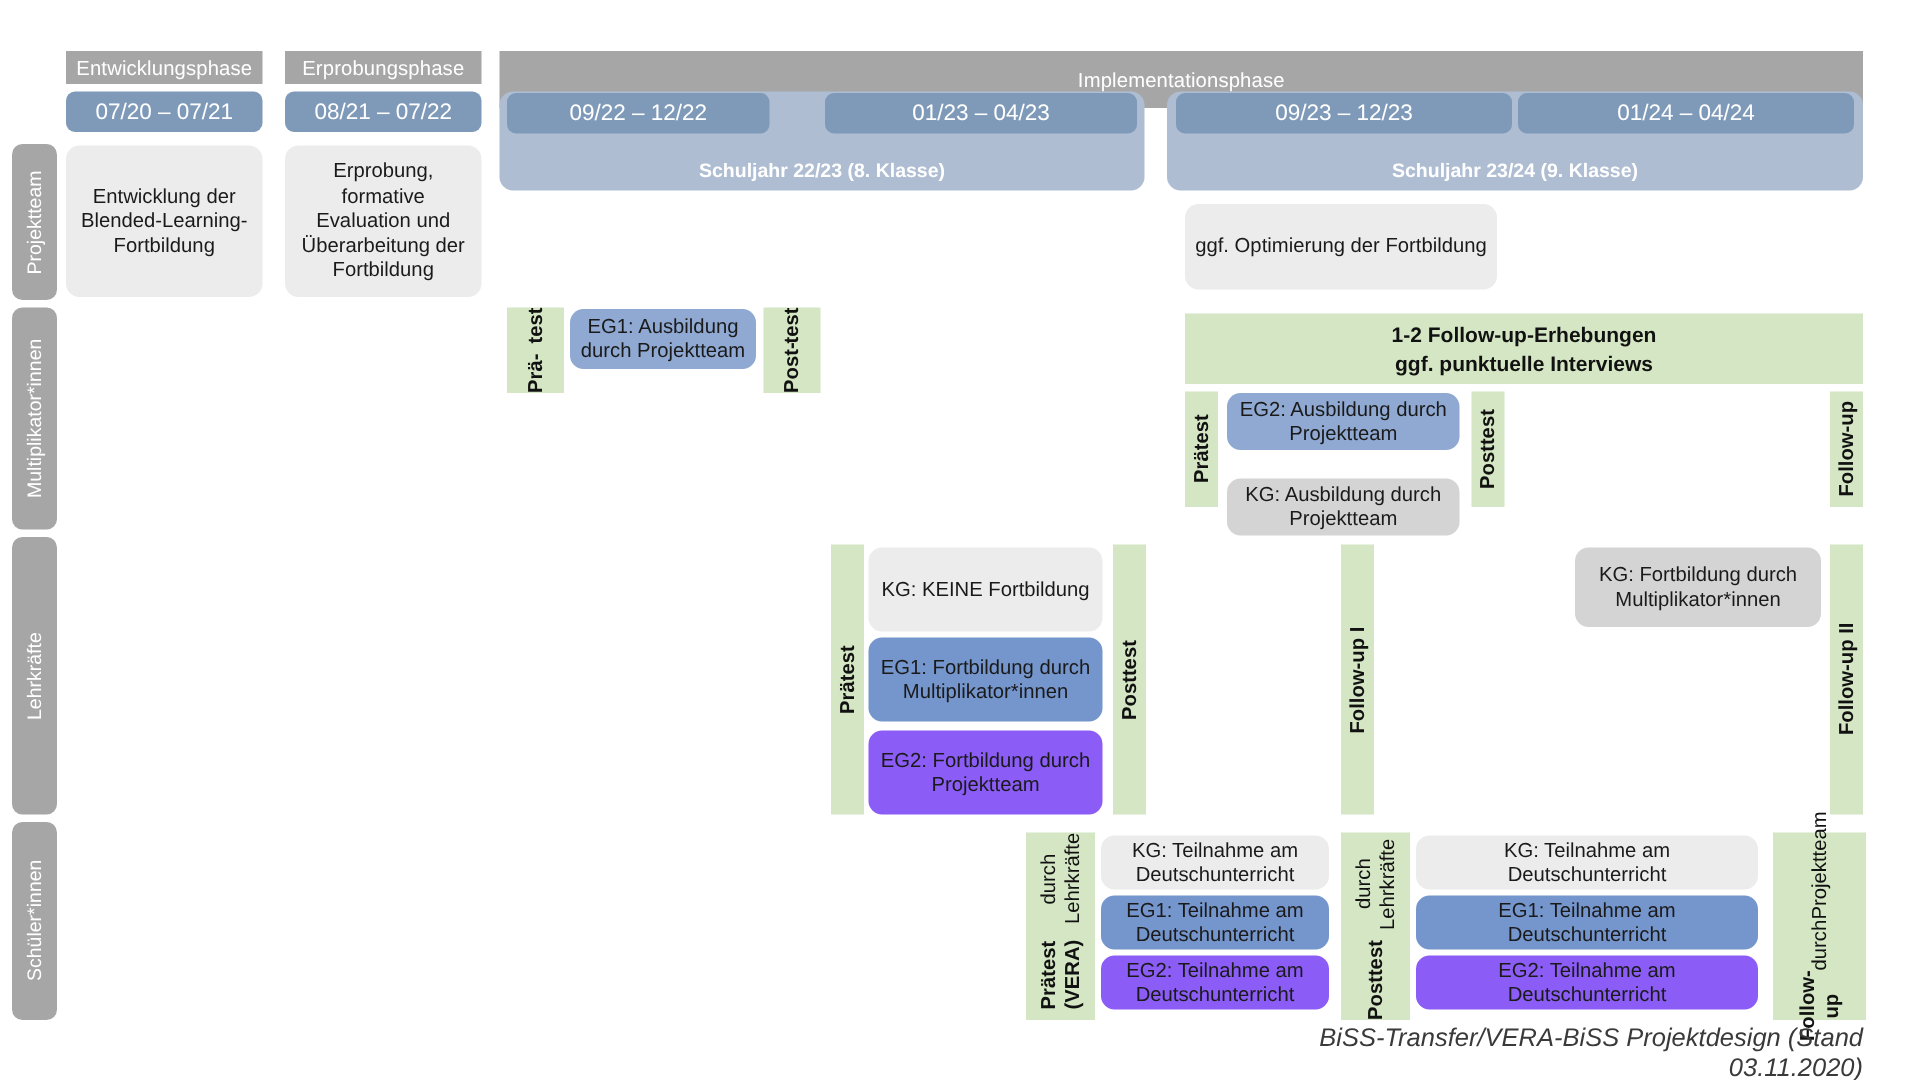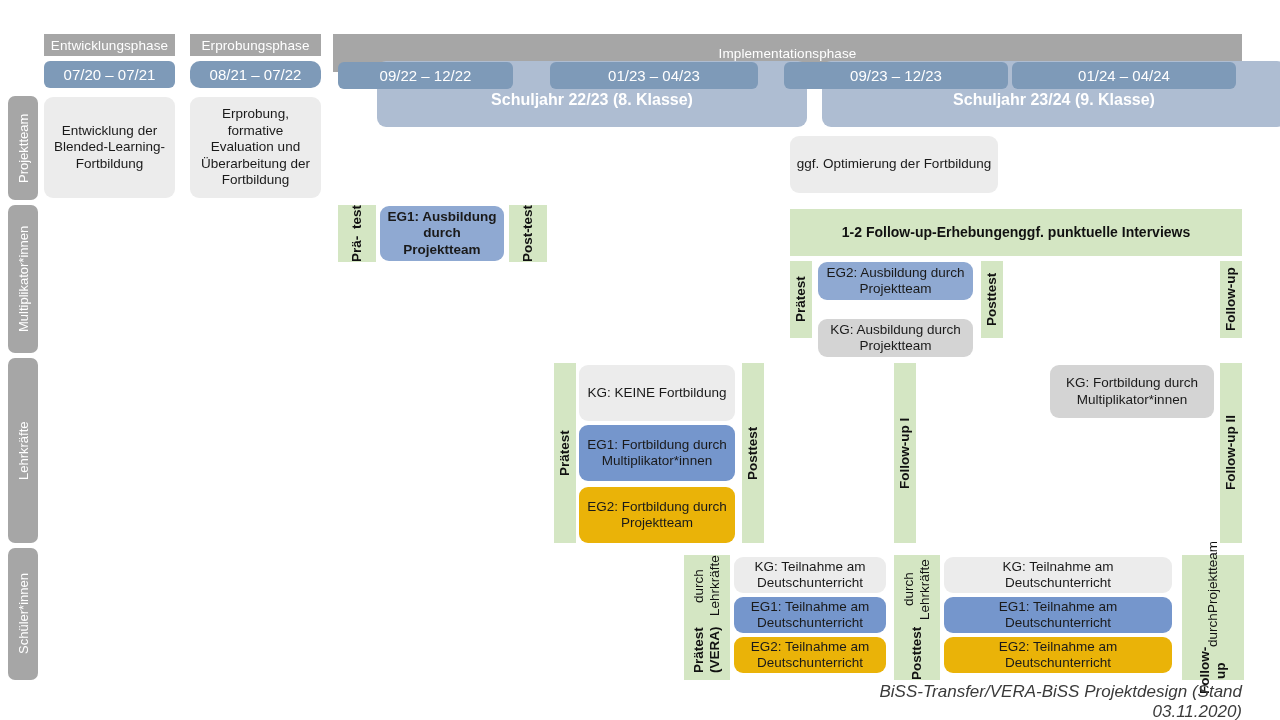--- a/index.html
+++ b/index.html
@@ -23,74 +23,74 @@
   .period{
     background:#7e9ab8;color:#ffffff;
     border-radius:6px;
     display:flex;align-items:center;justify-content:center;
     font-size:15px;
   }
   .schuljahr{
     background:#aebdd2;color:#ffffff;
     border-radius:9px;
     display:flex;align-items:flex-end;justify-content:center;
-    font-size:16px;font-weight:bold;
-    padding-bottom:18px;
-    margin-left:44px;
+    font-size:13px;font-weight:bold;
+    padding-bottom:6px;
   }
   .rowlabel{
     background:#a6a6a6;color:#ffffff;
     border-radius:7px;
     display:flex;align-items:center;justify-content:center;
     font-size:13px;
     writing-mode:vertical-rl;transform:rotate(180deg);
   }
   .card{
     border-radius:9px;
     display:flex;align-items:center;justify-content:center;
     text-align:center;
     font-size:13.5px;line-height:1.22;
     padding:2px 6px;
   }
   .card.grey{background:#ececec;color:#1a1a1a;}
   .card.grey2{background:#d4d4d4;color:#1a1a1a;}
   .card.blue-mid{background:#8fa9d2;color:#1a1a1a;}
   .card.blue-dark{background:#7596cc;color:#1a1a1a;}
-  .card.blue-light{background:#eab308;color:#1a1a1a;}
+  .card.blue-light{background:#8b5cf6;color:#1a1a1a;}
 
   .green{
     background:#d4e6c3;color:#111111;
     display:flex;align-items:center;justify-content:center;
   }
   .green.vert{
     writing-mode:vertical-rl;transform:rotate(180deg);
     font-size:13.5px;font-weight:bold;line-height:1.18;
     text-align:center;
   }
   .green.wide{
     font-size:14px;font-weight:bold;text-align:center;line-height:1.3;
+    flex-direction:column;
   }
   .green.vert .sub{font-weight:normal;}
 
   .footer{
     font-size:17px;font-style:italic;color:#3a3a3a;
     text-align:right;
   }
 </style>
 </head>
 <body>
 
 <div id="stage">
 
   <div class="abs phase-hdr" style="left:44px;top:34px;width:131px;height:22px;">Entwicklungsphase</div>
   <div class="abs phase-hdr" style="left:190px;top:34px;width:131px;height:22px;">Erprobungsphase</div>
   <div class="abs phase-hdr" style="left:333px;top:34px;width:909px;height:38px;">Implementationsphase</div>
 
   <div class="abs period" style="left:44px;top:61px;width:131px;height:27px;text-align:right;">07/20 – 07/21</div>
-  <div class="abs period" style="left:190px;top:61px;width:131px;height:27px;border-radius:10px;">08/21 – 07/22</div>
+  <div class="abs period" style="left:190px;top:61px;width:131px;height:27px;">08/21 – 07/22</div>
 
   <div class="abs schuljahr" style="left:333px;top:61px;width:430px;height:66px;">Schuljahr 22/23 (8. Klasse)</div>
   <div class="abs period" style="left:338px;top:62px;width:175px;height:27px;">09/22 – 12/22</div>
   <div class="abs period" style="left:550px;top:62px;width:208px;height:27px;">01/23 – 04/23</div>
 
   <div class="abs schuljahr" style="left:778px;top:61px;width:464px;height:66px;">Schuljahr 23/24 (9. Klasse)</div>
   <div class="abs period" style="left:784px;top:62px;width:224px;height:27px;">09/23 – 12/23</div>
   <div class="abs period" style="left:1012px;top:62px;width:224px;height:27px;">01/24 – 04/24</div>
 
   <div class="abs rowlabel" style="left:8px;top:96px;width:30px;height:104px;">Projektteam</div>
@@ -99,21 +99,21 @@
   <div class="abs rowlabel" style="left:8px;top:548px;width:30px;height:132px;">Schüler*innen</div>
 
   <div class="abs card grey" style="left:44px;top:97px;width:131px;height:101px;">Entwicklung der Blended-Learning-Fortbildung</div>
   <div class="abs card grey" style="left:190px;top:97px;width:131px;height:101px;">Erprobung, formative Evaluation und Überarbeitung der Fortbildung</div>
 
   <div class="abs green vert" style="left:338px;top:205px;width:38px;height:57px;">
     <span>Prä-</span>
     <span style="height:6px"></span>
     <span>test</span>
   </div>
-  <div class="abs card blue-mid" style="left:380px;top:206px;width:124px;height:55px;font-weight:bold;">EG1: Ausbildung durch Projektteam</div>
+  <div class="abs card blue-mid" style="left:380px;top:206px;width:124px;height:40px;">EG1: Ausbildung durch Projektteam</div>
   <div class="abs green vert" style="left:509px;top:205px;width:38px;height:57px;">
     <span>Post-</span>
     <span style="height:6px"></span>
     <span>test</span>
   </div>
 
   <div class="abs card grey" style="left:790px;top:136px;width:208px;height:57px;">ggf. Optimierung der Fortbildung</div>
 
   <div class="abs green wide" style="left:790px;top:209px;width:452px;height:47px;">
     <span>1-2 Follow-up-Erhebungen</span>

